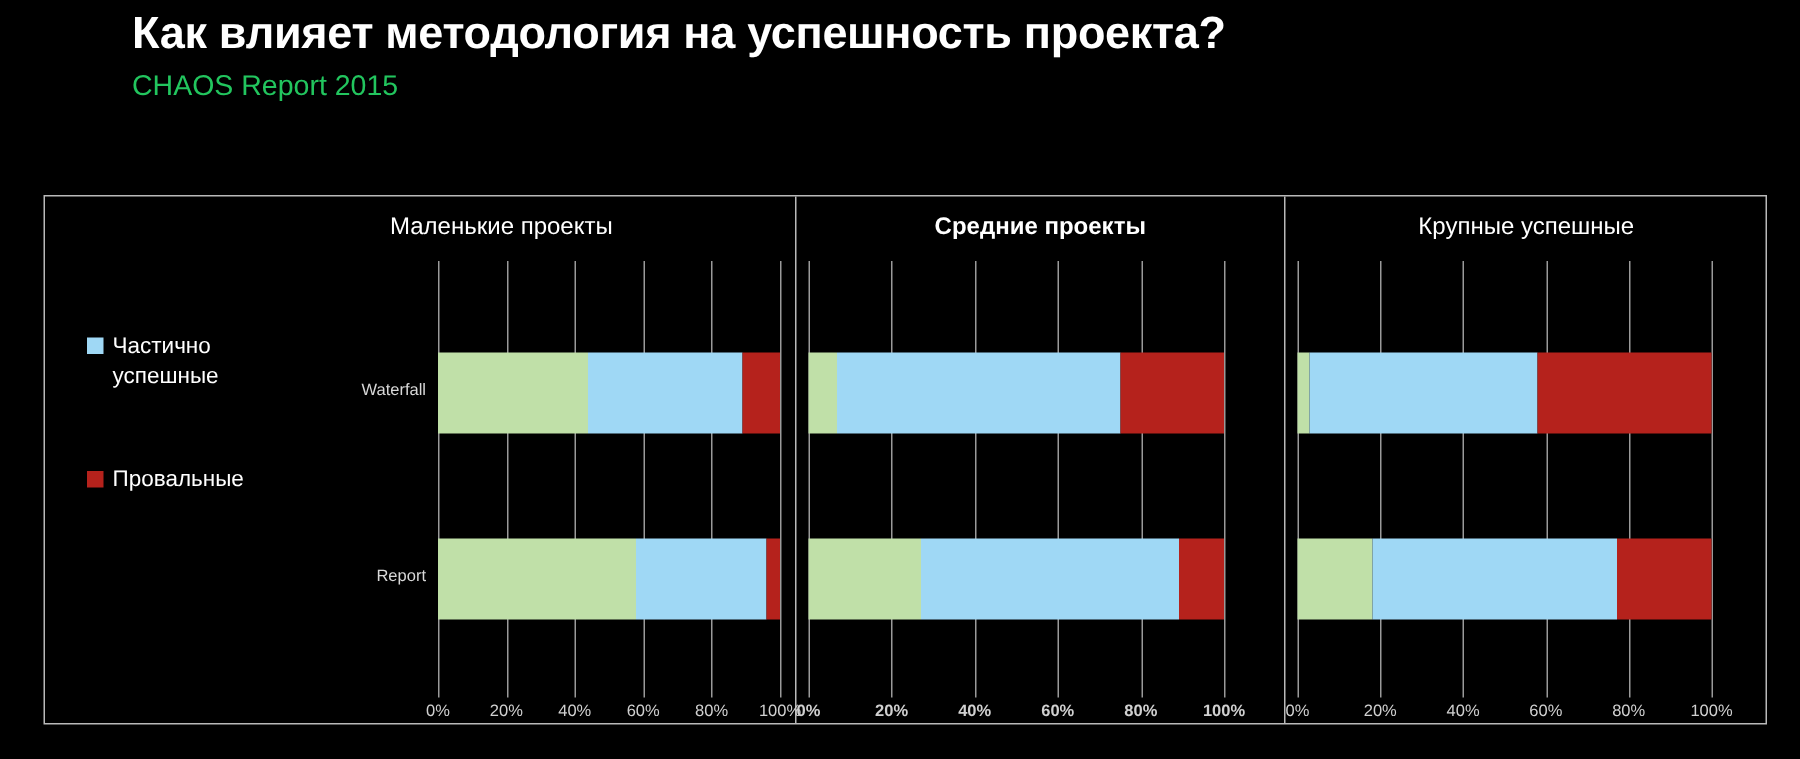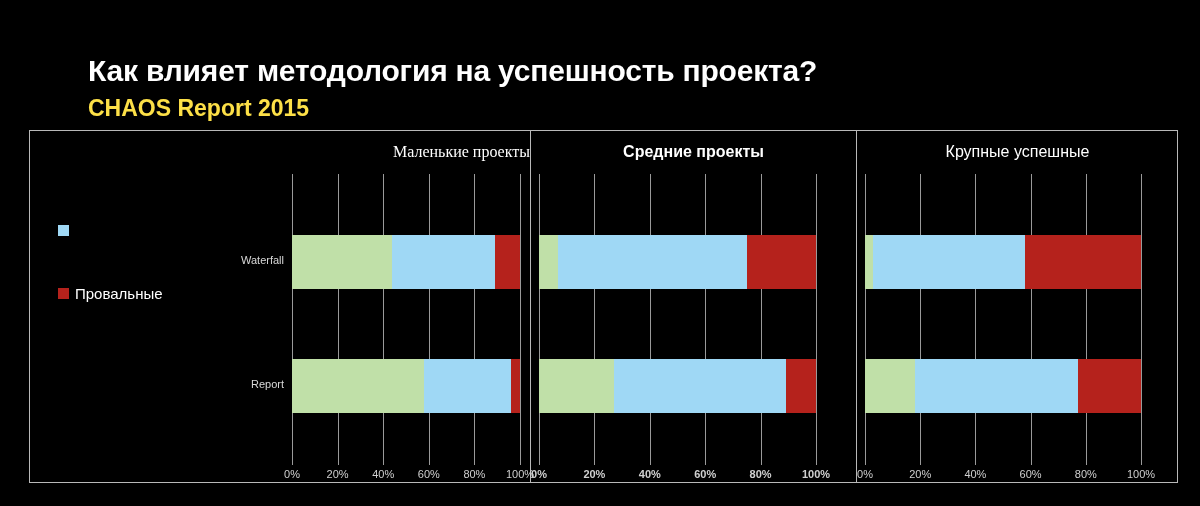--- a/index.html
+++ b/index.html
@@ -23,26 +23,25 @@
     top: 6px;
     width: 1050px;
   }
   #chart-title {
     font-size: 30px;
     font-weight: bold;
     color: #ffffff;
     letter-spacing: -0.2px;
     line-height: 1.15;
     white-space: nowrap;
-    margin-top: 48px;
   }
   #chart-subtitle {
-    font-size: 23px;
-    font-weight: bold;
-    color: #fde047;
+    font-size: 19px;
+    font-weight: normal;
+    color: #22c55e;
     margin-top: 6px;
     line-height: 1.15;
     white-space: nowrap;
   }
 
   
   #chart-frame {
     position: absolute;
     left: 29px;
     top: 130px;
@@ -103,21 +102,21 @@
   .facet-title {
     position: absolute;
     top: 12px;
     left: 0;
     width: 100%;
     text-align: center;
     font-size: 16px;
     color: #ffffff;
     white-space: nowrap;
   }
-  #facet-small .facet-title { text-align: right; padding-left: 70px; box-sizing: border-box; font-family: Liberation Serif, serif; }
+  #facet-small .facet-title { text-align: left; padding-left: 70px; box-sizing: border-box; }
 
   
   .plot {
     position: absolute;
     top: 43px;
     height: 282px;
   }
   #facet-small  .plot { left: 102px; width: 228px; }
   #facet-medium .plot { left: 8px;   width: 277px; }
   #facet-large  .plot { left: 8px;   width: 276px; }
@@ -187,20 +186,21 @@
 </div>
 
 <div id="chart-frame">
 
   <div class="facet-divider" id="divider-1"></div>
   <div class="facet-divider" id="divider-2"></div>
 
   <div id="legend">
     <div class="legend-entry">
       <span class="legend-swatch" style="background: rgb(159, 216, 245);"></span>
+      <span class="legend-label">Частично успешные</span>
     </div>
     <div class="legend-entry">
       <span class="legend-swatch" style="background: rgb(181, 34, 28);"></span>
       <span class="legend-label">Провальные</span>
     </div>
   </div>
 
   <div class="facet" id="facet-small">
     <div class="facet-title">Маленькие проекты</div>
     <div class="plot">

